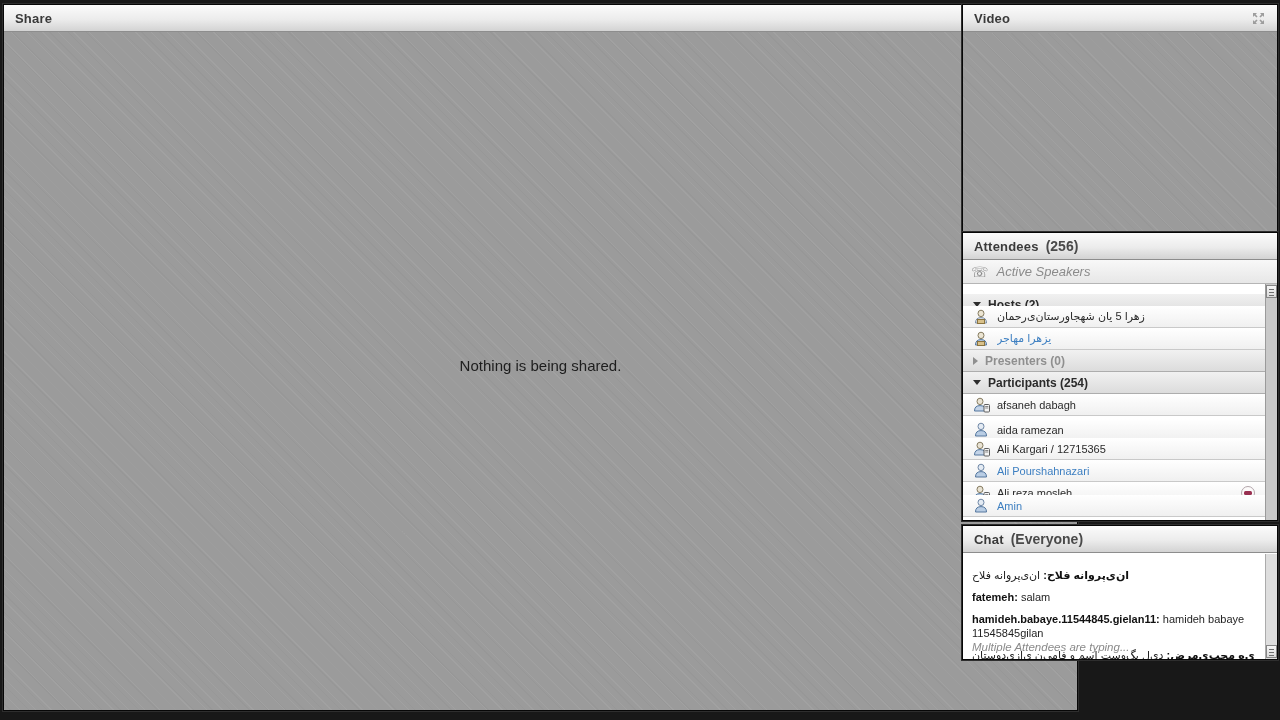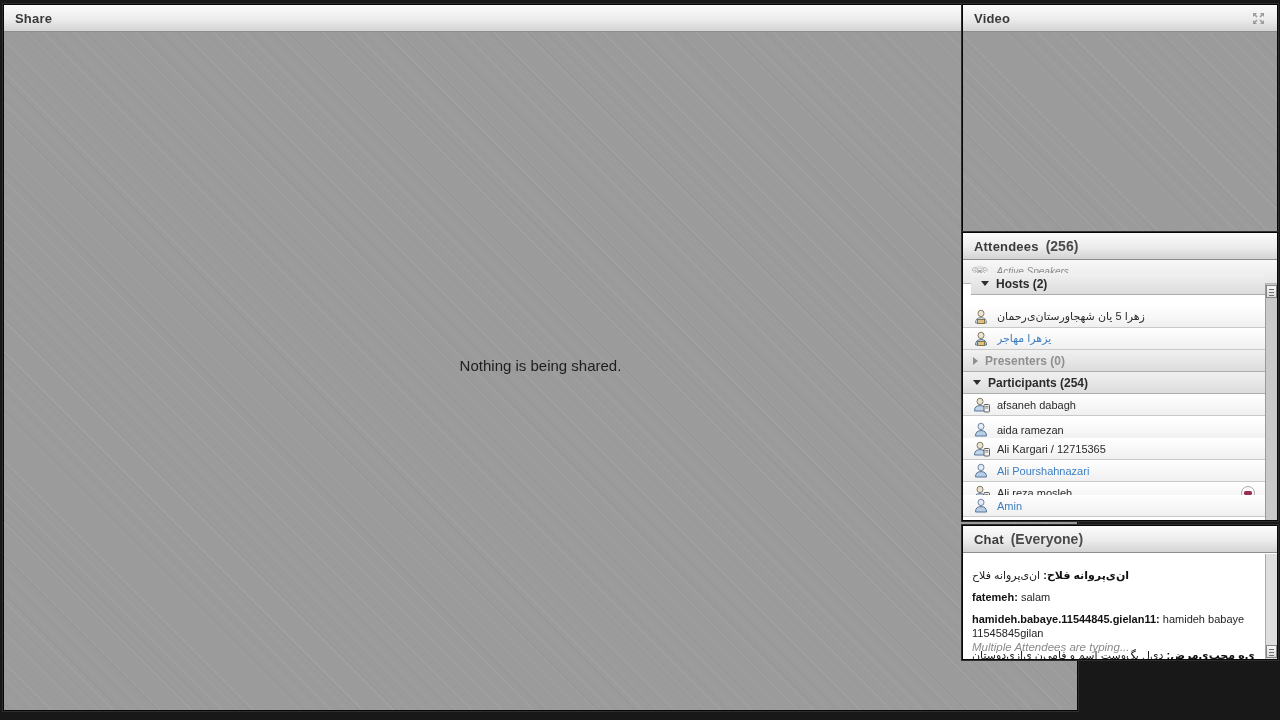--- a/index.html
+++ b/index.html
@@ -51,21 +51,21 @@
   .section-row {
     background:linear-gradient(#f1f1f1,#dcdcdc);
     border-bottom:1px solid #adadad;
   }
   .active-speakers-row {
     position:absolute; left:0; right:0; top:27px; height:24px;
     display:flex; align-items:center; padding:0 8px;
     background:linear-gradient(#f8f8f8,#e7e7e7);
     border-bottom:1px solid #b5b5b5;
   }
-  .active-speakers-label { font-style:italic; color:#8b8b8b; font-size:10px; margin-left:8px;text-align:center; }
+  .active-speakers-label { font-style:italic; color:#8b8b8b; font-size:13px; margin-left:8px;text-align:center; }
   .phone-glyph { font-family:"DejaVu Sans",sans-serif; font-size:14px; color:#6f6f6f; line-height:14px; }
   .tri { display:inline-block; margin:0 7px 0 4px; }
   .tri-down { width:0; height:0; border-left:4px solid transparent; border-right:4px solid transparent; border-top:5px solid #2d2d2d; }
   .tri-right { width:0; height:0; border-top:4px solid transparent; border-bottom:4px solid transparent; border-left:5px solid #8f8f8f; }
   .section-label { font-size:12px; font-weight:600; color:#2b2b2b; }
   .section-label.dim { color:#8f8f8f; }
   .att-icon { width:18px; height:16px; margin:0 6px 0 4px; flex:0 0 auto; }
   .att-name { font-size:11px; color:#2a2a2a; white-space:nowrap; overflow:hidden; }
   .att-name.blue { color:#3d7fc1; }
   .row-status { margin-left:auto; margin-right:4px; }
@@ -121,21 +121,21 @@
   <div class="pod-header">
     <span class="pod-title">Attendees</span>
     <span class="pod-count">(256)</span>
   </div>
 
   <div class="active-speakers-row">
     <span class="phone-glyph">☏</span>
     <span class="active-speakers-label">Active Speakers</span>
   </div>
 
-  <div class="att-row section-row" style="top:40px;margin-left:8px;">
+  <div class="att-row section-row" style="top:61px;">
     <span class="tri tri-down"></span>
     <span class="section-label">Hosts (2)</span>
   </div>
 
   <div class="att-row" style="top:73px;">
     <span class="att-icon">
       <svg width="17" height="16" viewBox="0 0 17 16">
         <ellipse cx="8" cy="4.4" rx="3" ry="3.2" fill="#ece5d3" stroke="#857b60"></ellipse>
         <path d="M2.5,14 Q2.5,8.6 8,8.6 Q13.5,8.6 13.5,14 Z" fill="#dfe6ee" stroke="#7c8da3"></path>
         <rect x="4.5" y="10.5" width="7" height="4" fill="#d9c18a" stroke="#8a7440"></rect>

